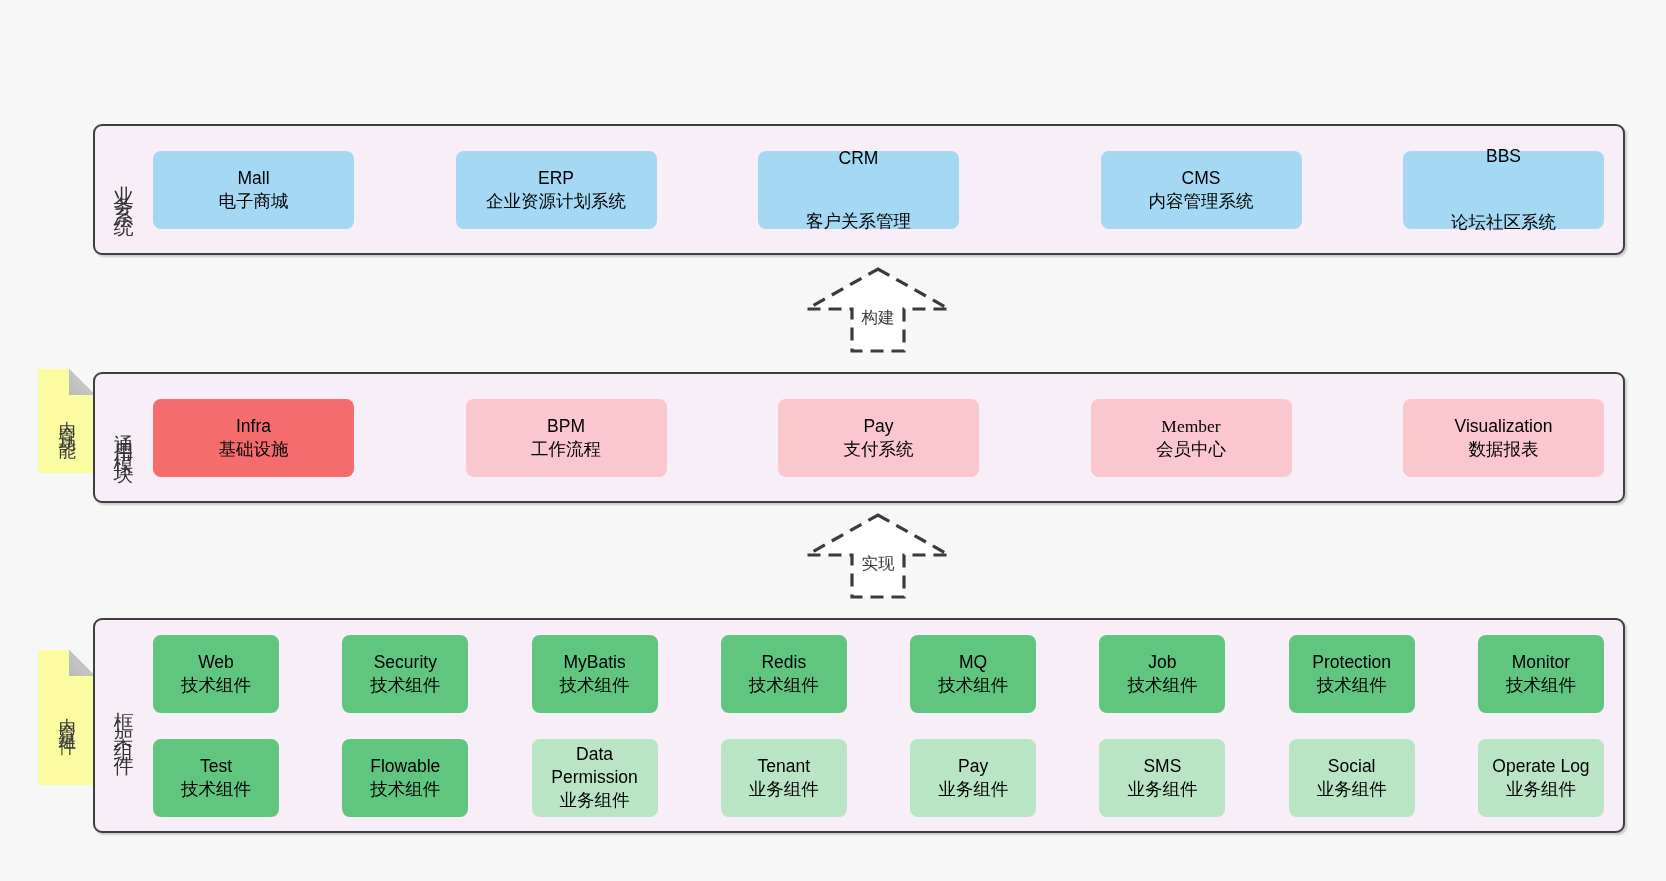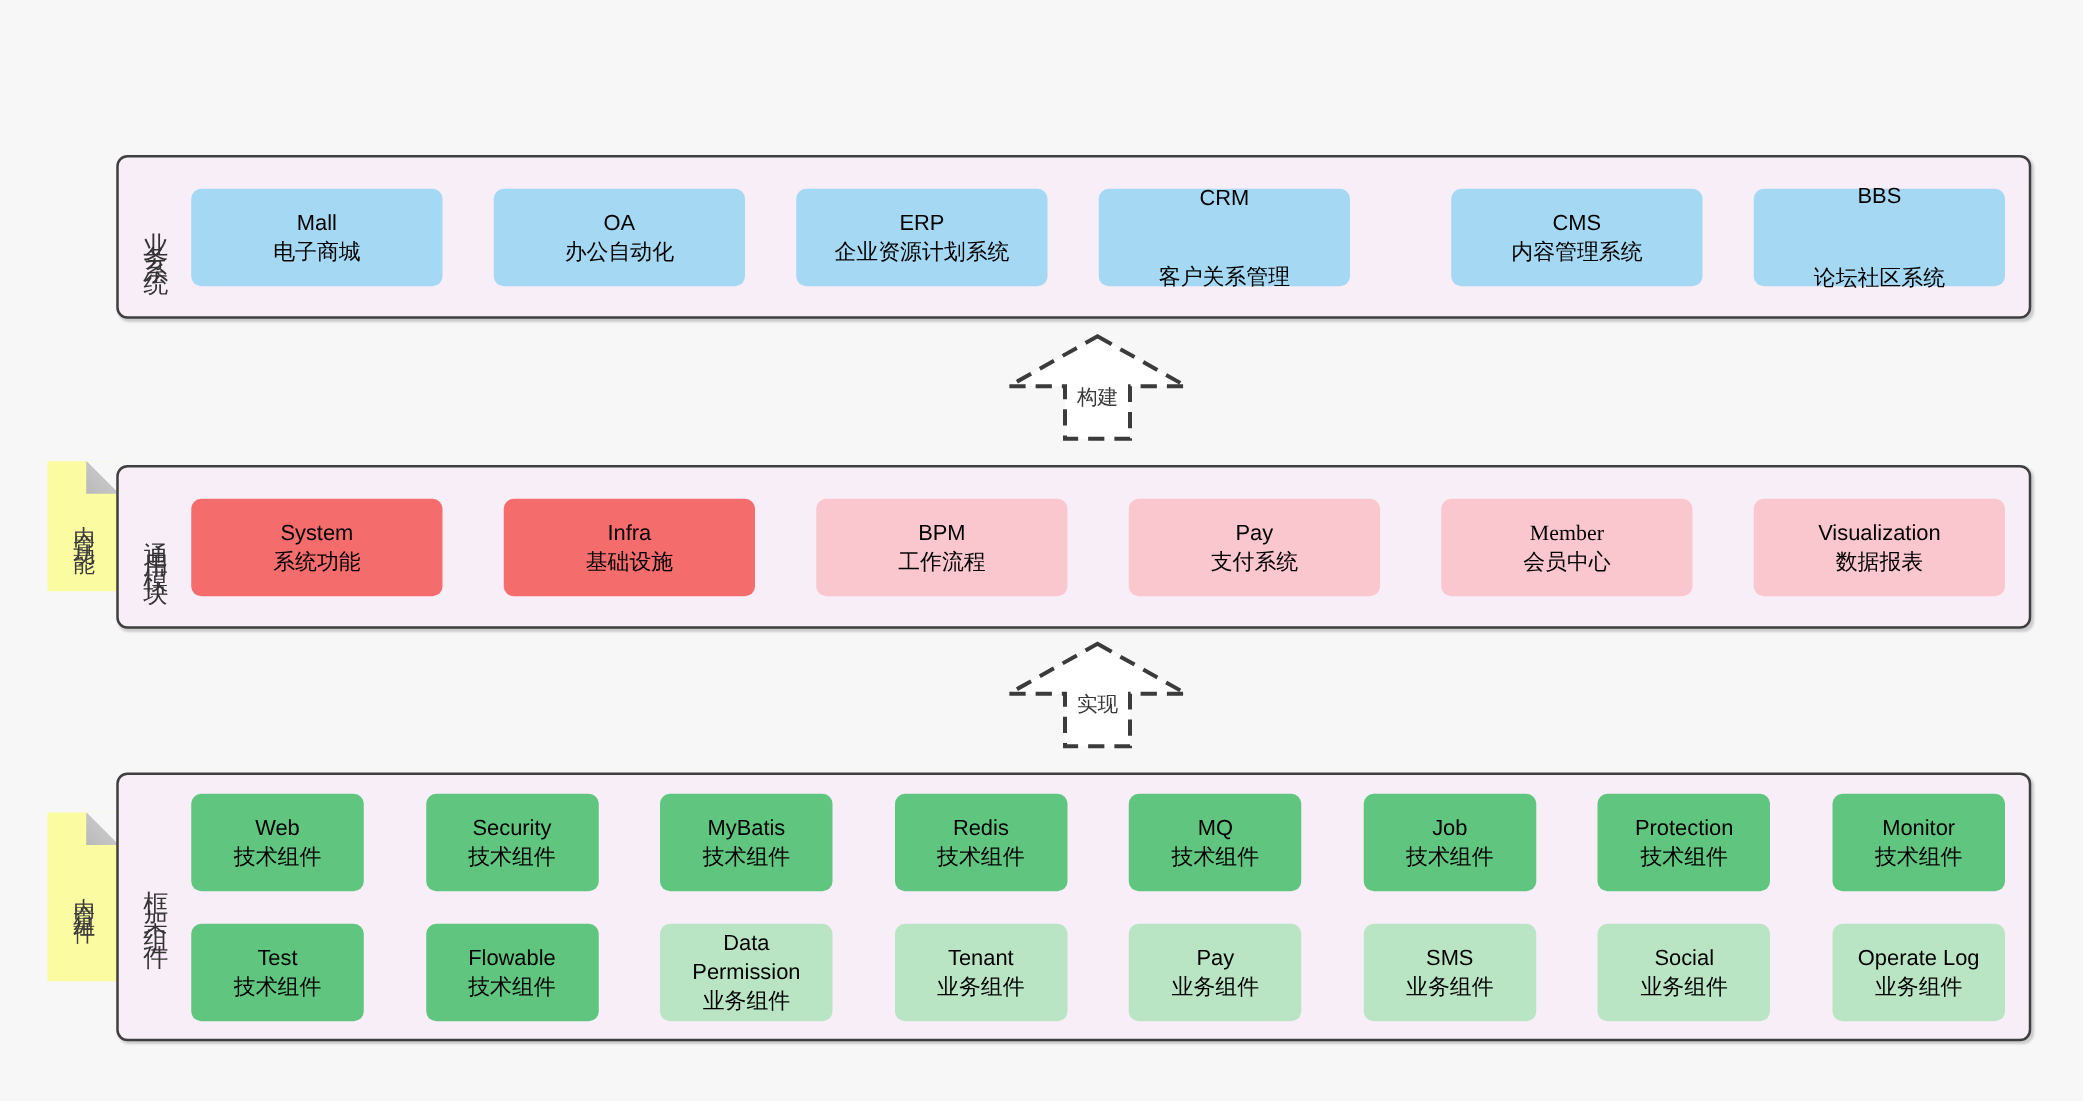--- a/index.html
+++ b/index.html
@@ -25,21 +25,21 @@
   .panel-bottom .side-label{letter-spacing:15px;}
 
   .boxes{flex:1;display:flex;flex-direction:column;justify-content:center;gap:26px;padding-right:19px;}
   .box-row{display:flex;justify-content:space-between;}
   .box{
     height:78px;border-radius:8px;box-sizing:border-box;
     display:flex;flex-direction:column;justify-content:center;align-items:center;
     text-align:center;color:#000000;font-size:17.5px;line-height:23px;padding:2px 6px;
   }
   .panel-top .box,.panel-middle .box{width:201px;}
-  .panel-bottom .box{width:138px;}
+  .panel-bottom .box{width:126px;}
 
   
   .note{
     position:absolute;left:38px;width:57px;z-index:0;background:#fbfba1;
     display:flex;align-items:center;justify-content:center;
     writing-mode:vertical-lr;text-orientation:upright;
     font-size:17.5px;letter-spacing:7px;color:#3a3a3a;line-height:1;
   }
   .note-1{top:369px;height:104px;}
   .note-2{top:650px;height:135px;}
@@ -72,24 +72,20 @@
 
   <section class="panel panel-top">
     <div class="side-label">业务系统</div>
     <div class="boxes">
         <div class="box-row">
           <div class="box" style="background: rgb(165, 216, 243);">
             <div>Mall</div>
             <div>电子商城</div>
           </div>
           <div class="box" style="background: rgb(165, 216, 243);">
-            <div>OA</div>
-            <div>办公自动化</div>
-          </div>
-          <div class="box" style="background: rgb(165, 216, 243);">
             <div>ERP</div>
             <div>企业资源计划系统</div>
           </div>
           <div class="box" style="background: rgb(165, 216, 243); gap: 40px;">
             <div>CRM</div>
             <div>客户关系管理</div>
           </div>
           <div class="box" style="background: rgb(165, 216, 243); margin-left: 40px;">
             <div>CMS</div>
             <div>内容管理系统</div>
@@ -107,24 +103,20 @@
       <polygon points="80,3 151,43 106,43 106,85 54,85 54,43 9,43" fill="#ffffff" stroke="#3b3b3b" stroke-width="3.2" stroke-dasharray="13 8" stroke-linejoin="miter"></polygon>
     </svg>
     <span class="arrow-label">构建</span>
   </div>
 
   <section class="panel panel-middle">
     <div class="side-label">通用模块</div>
     <div class="boxes">
         <div class="box-row">
           <div class="box" style="background: rgb(245, 108, 108);">
-            <div>System</div>
-            <div>系统功能</div>
-          </div>
-          <div class="box" style="background: rgb(245, 108, 108);">
             <div>Infra</div>
             <div>基础设施</div>
           </div>
           <div class="box" style="background: rgb(250, 199, 206);">
             <div>BPM</div>
             <div>工作流程</div>
           </div>
           <div class="box" style="background: rgb(250, 199, 206);">
             <div>Pay</div>
             <div>支付系统</div>

